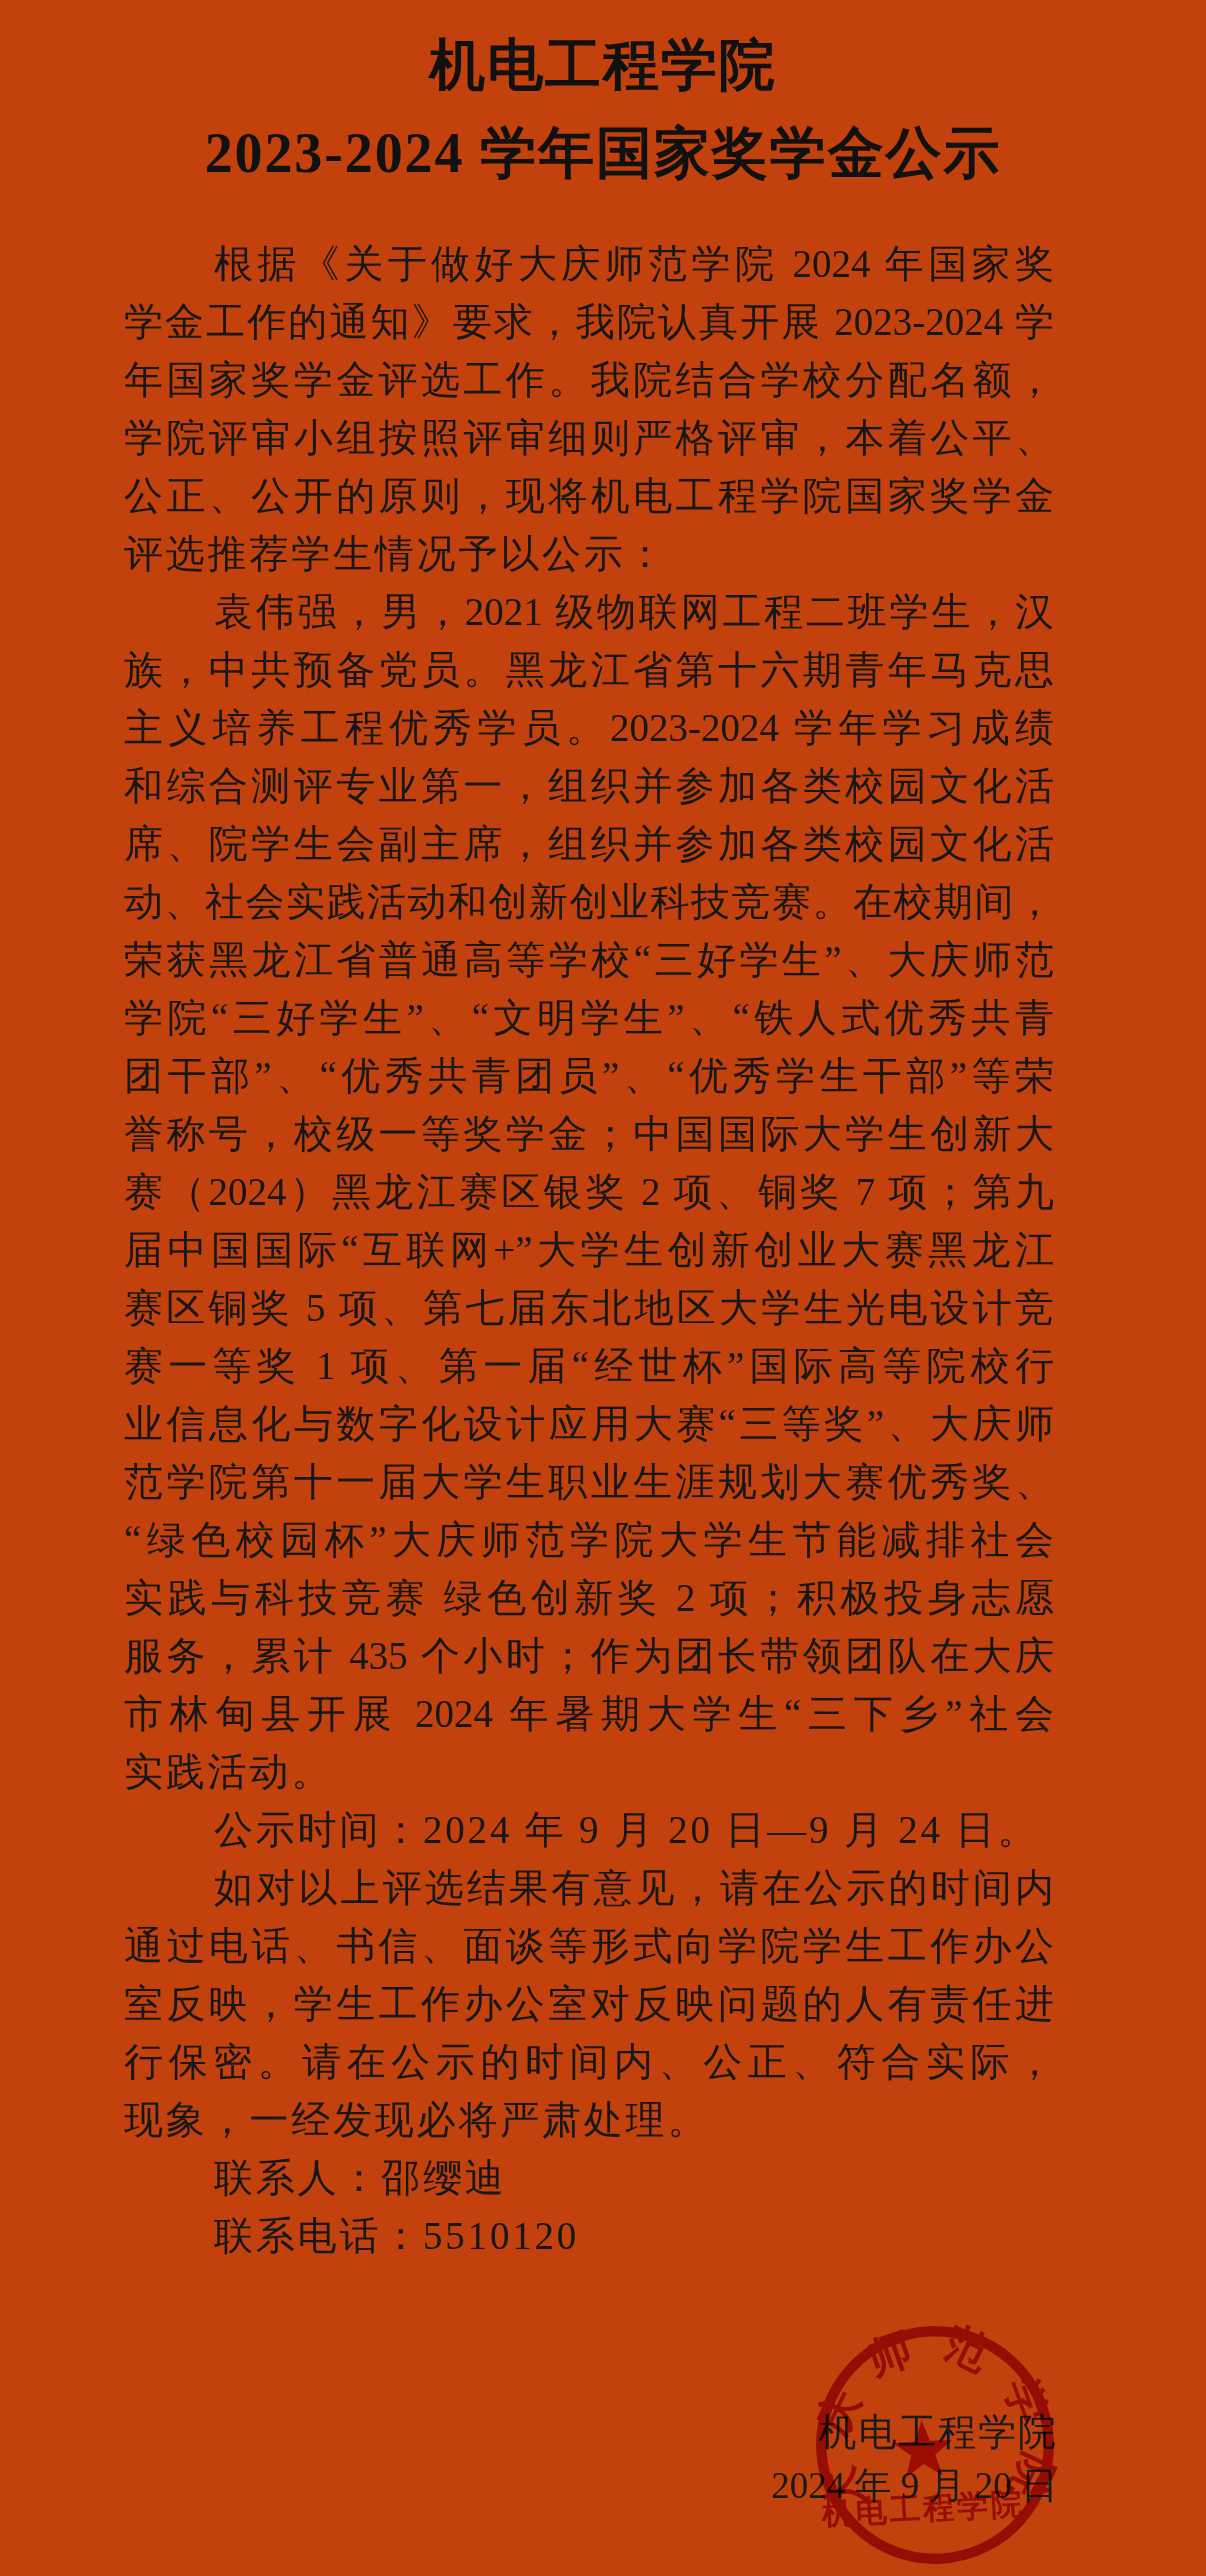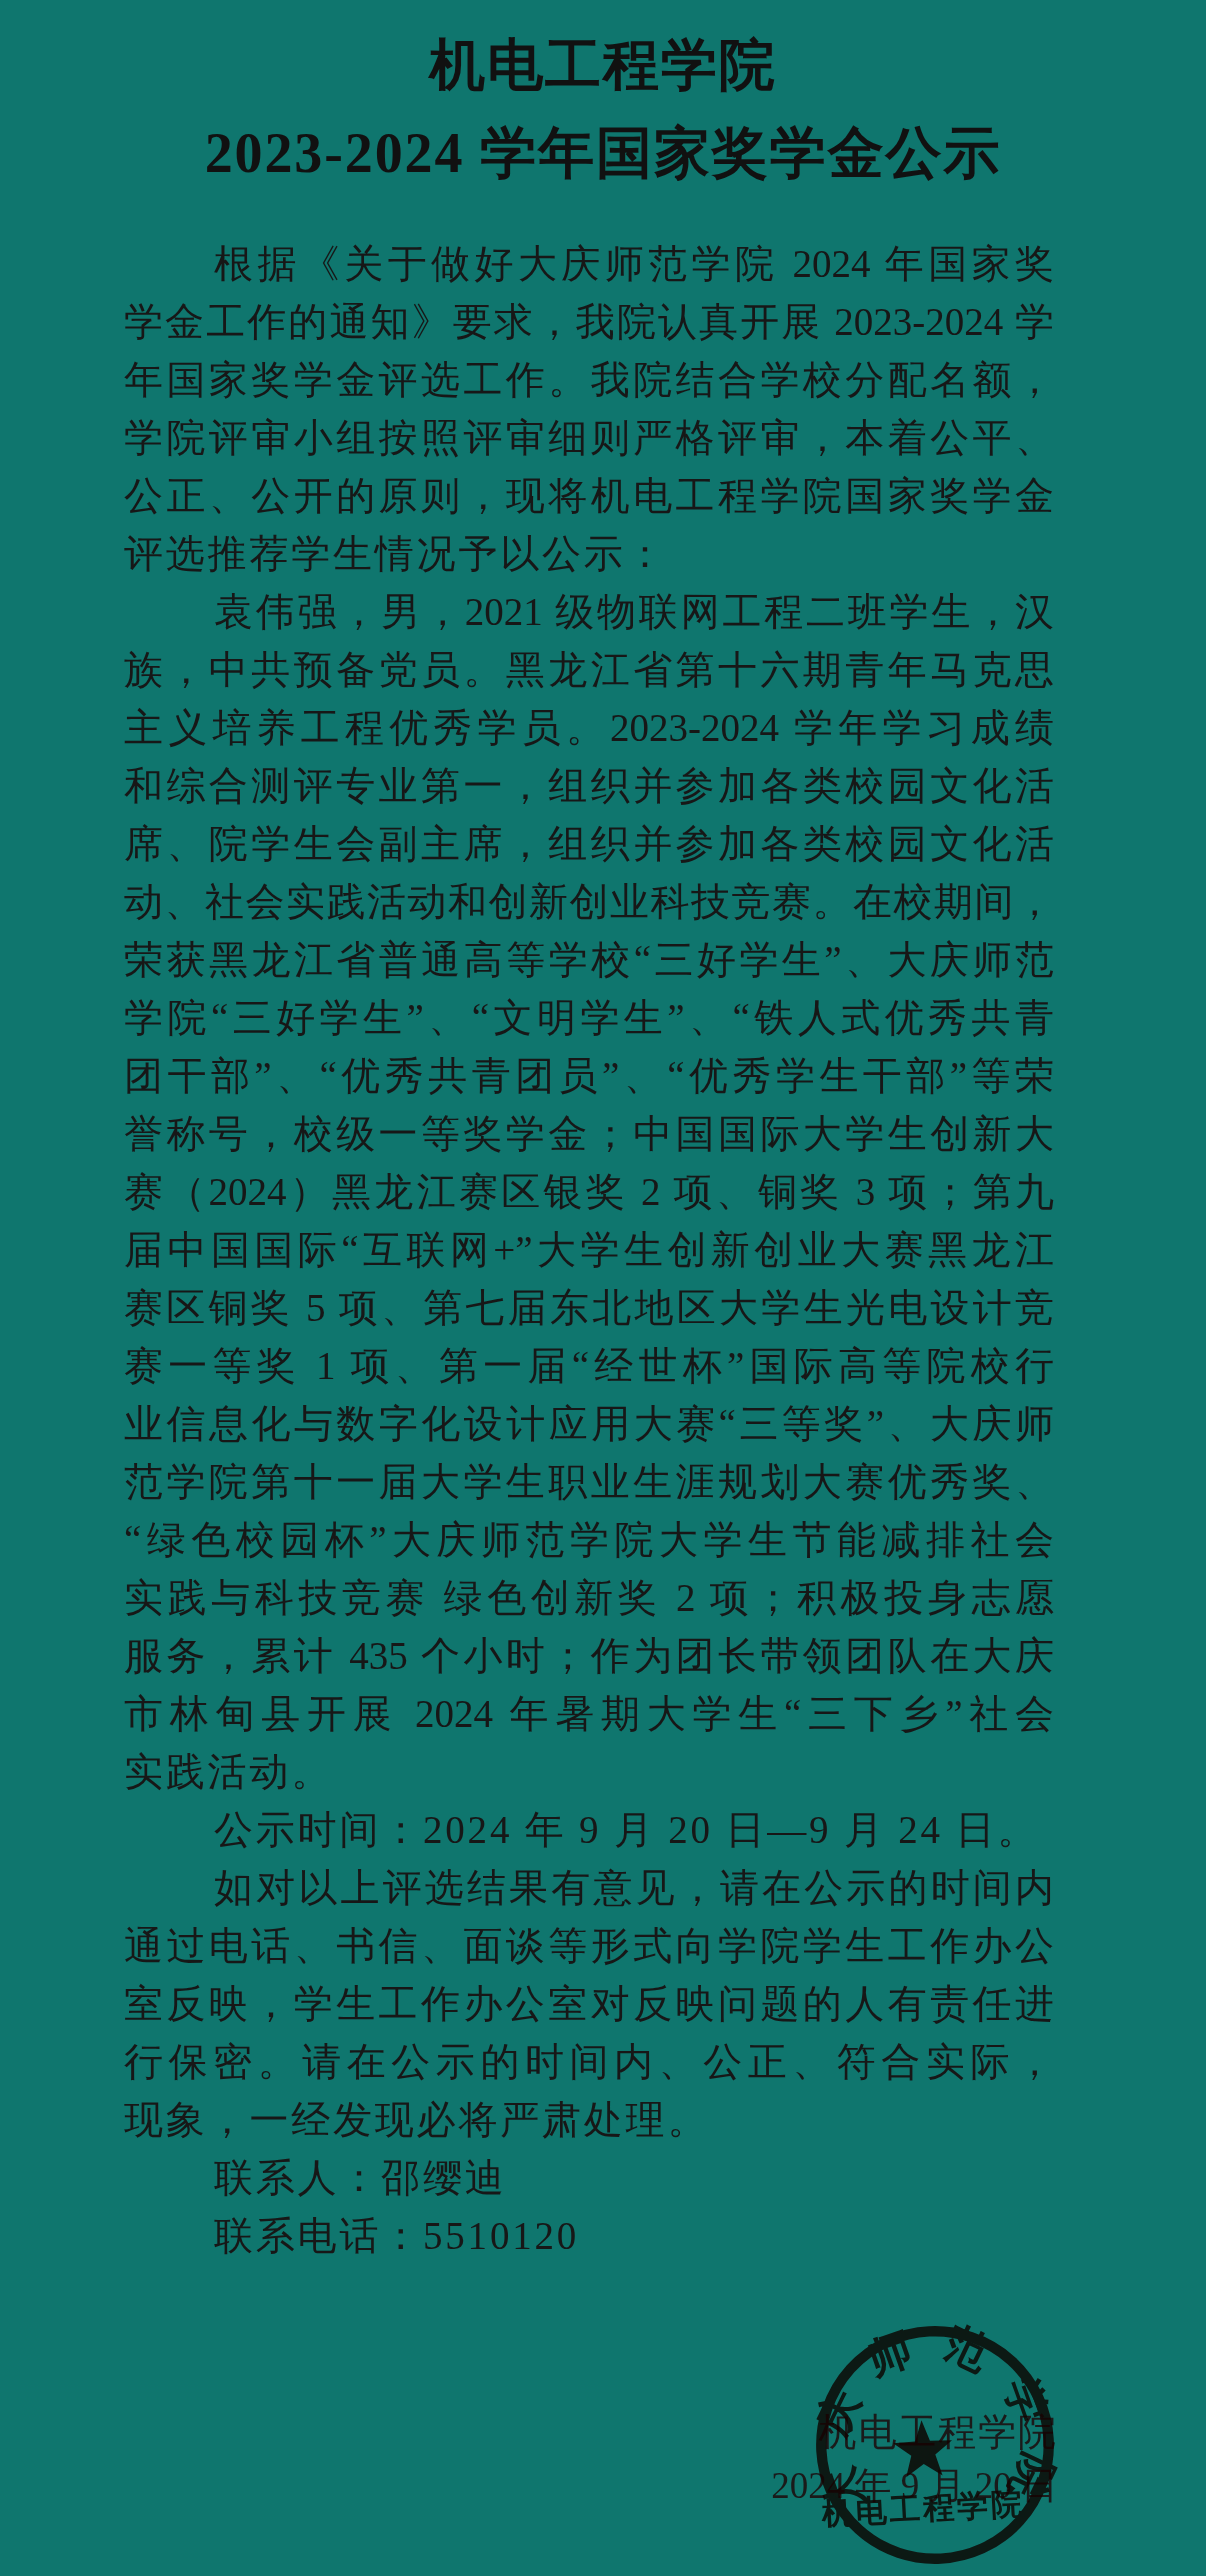--- a/index.html
+++ b/index.html
@@ -1,20 +1,20 @@
 <!DOCTYPE html>
 <html lang="zh" style="font-size:15px"><head>
 <meta charset="utf-8">
 <style>
   html,body{margin:0;padding:0;background:#e8e8e8;}
   .page{
     position:relative;
     width:1206px;height:2576px;
     margin:0 auto;
-    background:#0f766e;
+    background:#c2410c;
     overflow:hidden;
     font-family:"Liberation Serif","DejaVu Serif",serif;
     color:#161616;
   }
   .title{
     position:absolute;left:0;width:1206px;
     text-align:center;
     font-size:56px;font-weight:bold;
     color:#111;
     letter-spacing:1.9px;
@@ -79,21 +79,21 @@
     <div class="line ind">袁伟强，男，2021 级物联网工程二班学生，汉</div>
     <div class="line">族，中共预备党员。黑龙江省第十六期青年马克思</div>
     <div class="line">主义培养工程优秀学员。2023-2024 学年学习成绩</div>
     <div class="line">和综合测评专业第一，组织并参加各类校园文化活</div>
     <div class="line">席、院学生会副主席，组织并参加各类校园文化活</div>
     <div class="line">动、社会实践活动和创新创业科技竞赛。在校期间，</div>
     <div class="line">荣获黑龙江省普通高等学校“三好学生”、大庆师范</div>
     <div class="line">学院“三好学生”、“文明学生”、“铁人式优秀共青</div>
     <div class="line">团干部”、“优秀共青团员”、“优秀学生干部”等荣</div>
     <div class="line">誉称号，校级一等奖学金；中国国际大学生创新大</div>
-    <div class="line">赛（2024）黑龙江赛区银奖 2 项、铜奖 3 项；第九</div>
+    <div class="line">赛（2024）黑龙江赛区银奖 2 项、铜奖 7 项；第九</div>
     <div class="line">届中国国际“互联网+”大学生创新创业大赛黑龙江</div>
     <div class="line">赛区铜奖 5 项、第七届东北地区大学生光电设计竞</div>
     <div class="line">赛一等奖 1 项、第一届“经世杯”国际高等院校行</div>
     <div class="line">业信息化与数字化设计应用大赛“三等奖”、大庆师</div>
     <div class="line">范学院第十一届大学生职业生涯规划大赛优秀奖、</div>
     <div class="line">“绿色校园杯”大庆师范学院大学生节能减排社会</div>
     <div class="line">实践与科技竞赛 绿色创新奖 2 项；积极投身志愿</div>
     <div class="line">服务，累计 435 个小时；作为团长带领团队在大庆</div>
     <div class="line">市林甸县开展 2024 年暑期大学生“三下乡”社会</div>
     <div class="line last">实践活动。</div>

